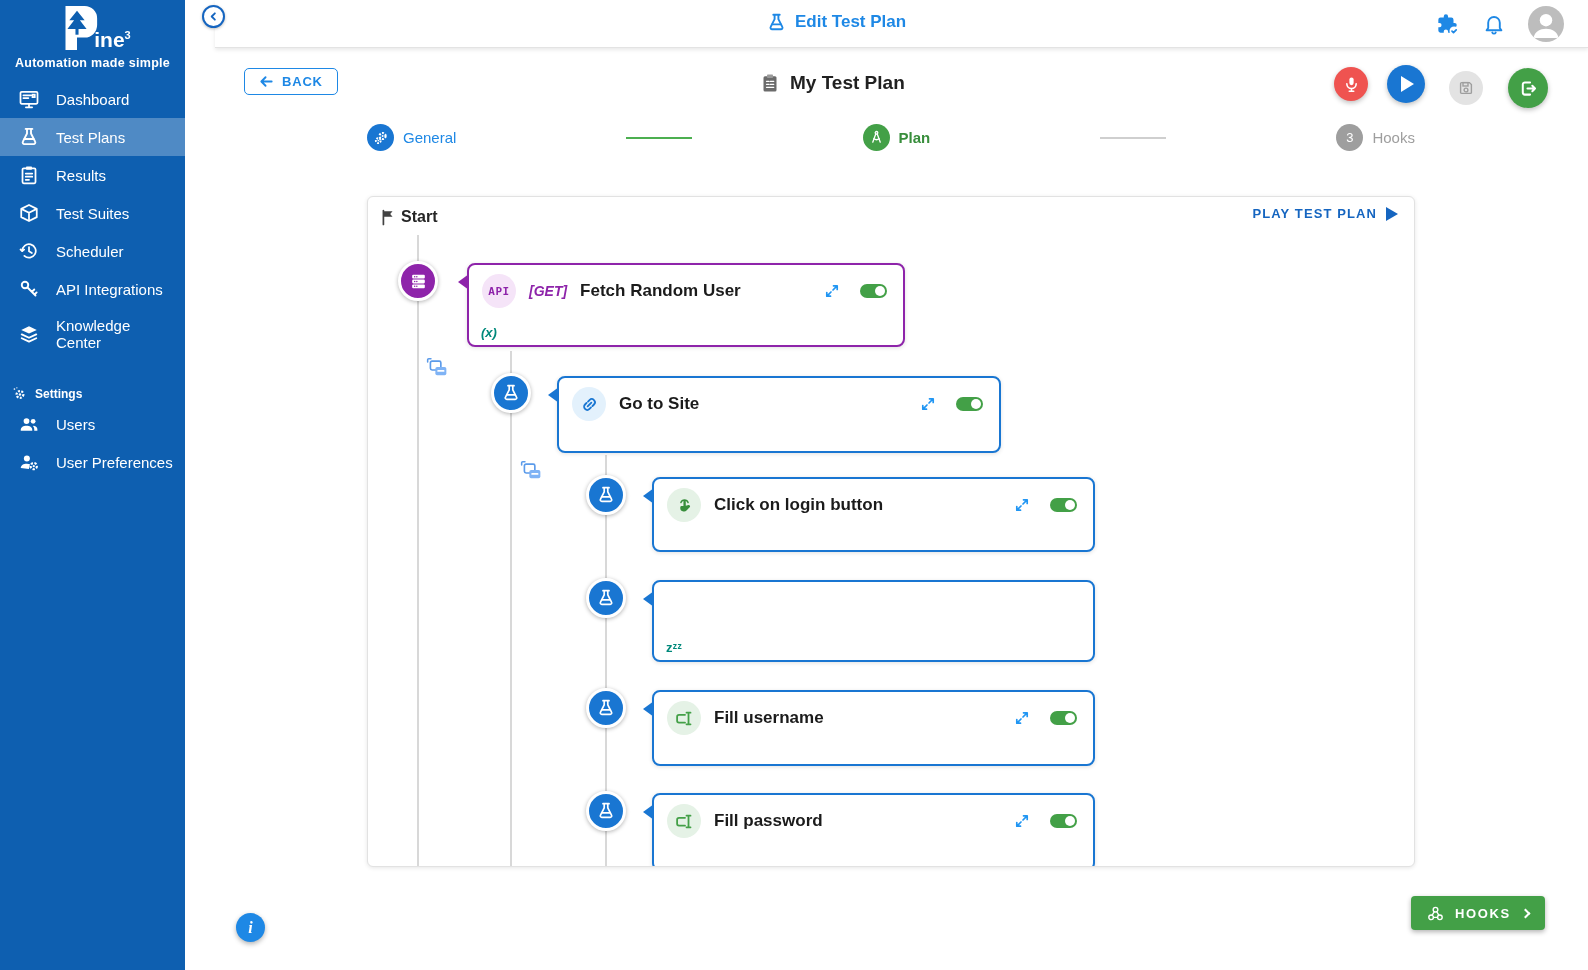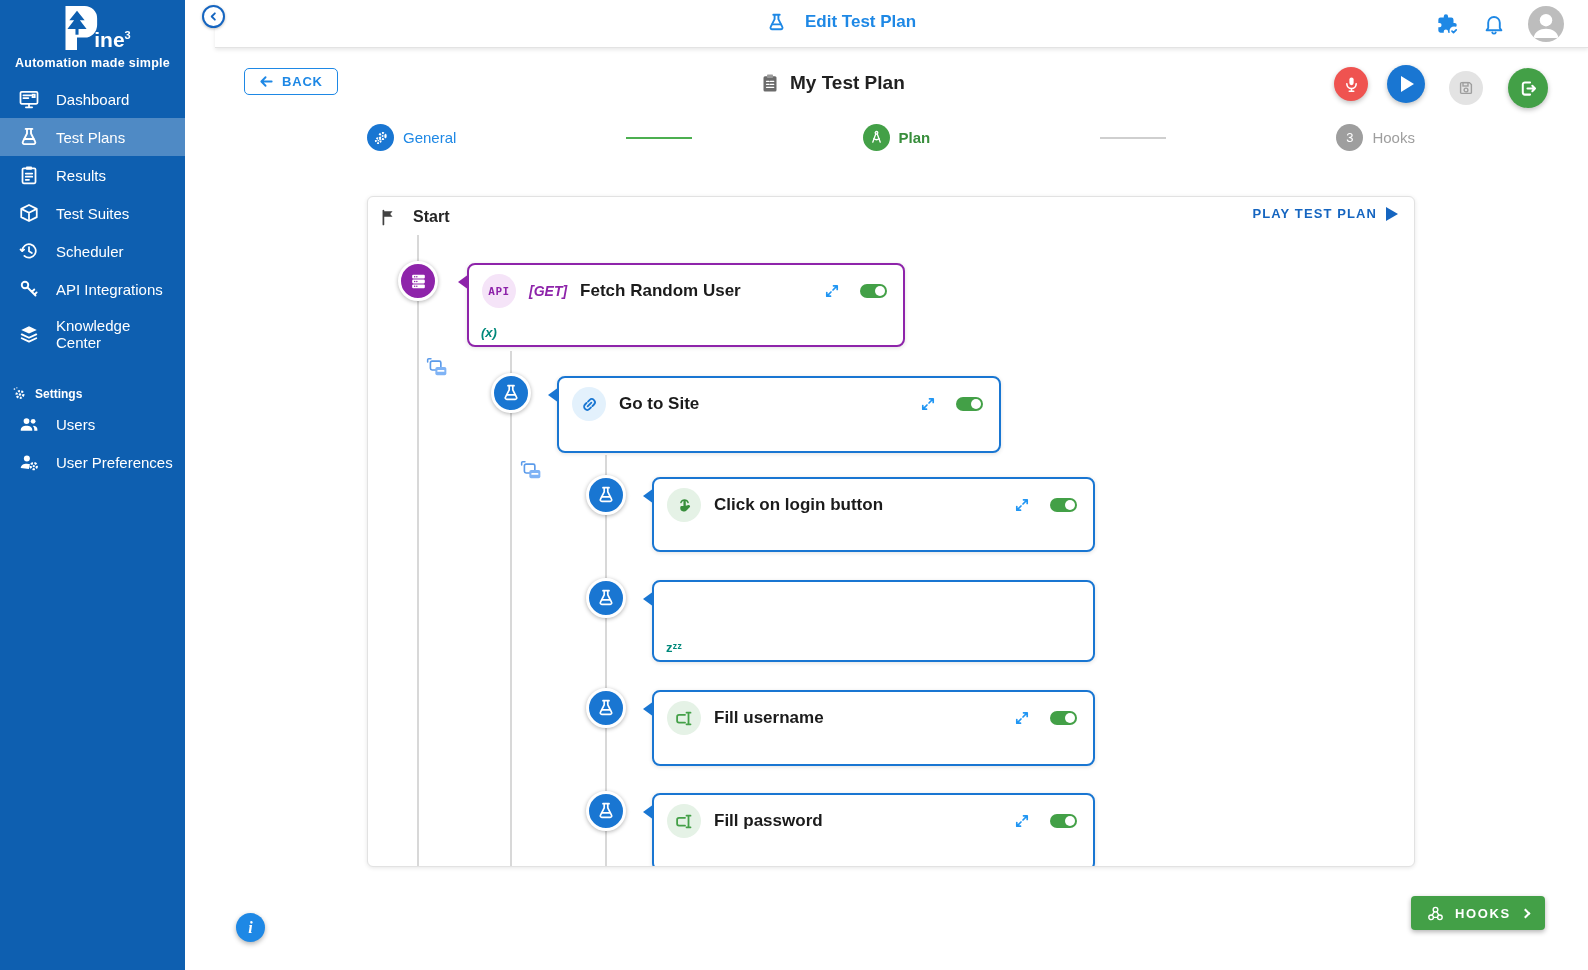--- a/index.html
+++ b/index.html
@@ -17,21 +17,21 @@
   .sitem.active{background:rgba(255,255,255,.27);}
   .sitem svg{flex:0 0 auto;}
   .shead{display:flex;align-items:center;gap:8px;padding:26px 12px 4px 12px;font-size:12px;font-weight:bold;}
   .collapse-btn{position:absolute;left:202px;top:5px;width:23px;height:23px;border-radius:50%;
       background:#fff;border:2px solid #1565C0;display:flex;align-items:center;justify-content:center;
       cursor:pointer;z-index:20;box-shadow:0 1px 3px rgba(0,0,0,.25);}
 
   
   #topbar{position:absolute;left:215px;top:0;width:1373px;height:48px;background:#fff;
       border-bottom:1px solid #e3e3e3;box-shadow:0 2px 4px rgba(0,0,0,.09);z-index:4;}
-  .tb-title{position:absolute;left:552px;top:12px;display:flex;align-items:center;gap:19px;
+  .tb-title{position:absolute;left:552px;top:12px;display:flex;align-items:center;gap:9px;
       color:#1E88E5;font-weight:bold;font-size:17px;}
   .tb-icons{position:absolute;right:24px;top:6px;display:flex;align-items:center;gap:22px;}
   .avatar{width:36px;height:36px;border-radius:50%;overflow:hidden;background:#BDBDBD;cursor:pointer;}
 
   
   .back-btn{position:absolute;left:244px;top:68px;display:flex;align-items:center;gap:8px;
       border:1.5px solid #1E88E5;border-radius:5px;color:#1E88E5;font-size:13px;font-weight:bold;
       letter-spacing:.8px;padding:5px 14px;background:#fff;cursor:pointer;}
   .plan-title{position:absolute;left:760px;top:72px;display:flex;align-items:center;gap:10px;
       font-size:19px;font-weight:bold;color:#212121;}
@@ -46,21 +46,21 @@
   
   #stepper{position:absolute;left:367px;top:124px;width:1048px;display:flex;align-items:center;justify-content:space-between;}
   .step{display:flex;align-items:center;gap:9px;cursor:pointer;}
   .step-circle{width:27px;height:27px;border-radius:50%;display:flex;align-items:center;justify-content:center;color:#fff;font-size:13px;}
   .step-lbl{font-size:15px;}
   .step-line{width:66px;height:2px;margin:0 12px;}
 
   
   #canvas{position:absolute;left:367px;top:196px;width:1048px;height:671px;background:#fff;
       border:1px solid #E2E2E2;border-radius:6px;box-shadow:0 1px 4px rgba(0,0,0,.10);overflow:hidden;}
-  .start-row{position:absolute;left:12px;top:11px;display:flex;align-items:center;gap:16px;
+  .start-row{position:absolute;left:12px;top:11px;display:flex;align-items:center;gap:4px;
       font-size:16px;font-weight:bold;color:#262626;}
   .playplan{position:absolute;right:16px;top:9px;display:flex;align-items:center;gap:9px;
       color:#1565C0;font-size:13px;font-weight:bold;letter-spacing:1.1px;cursor:pointer;}
   .pp-tri{width:0;height:0;border-left:12px solid #1565C0;border-top:7px solid transparent;border-bottom:7px solid transparent;}
   .vline{position:absolute;width:2px;background:#d8d8d8;}
   .flask-node{position:absolute;width:40px;height:40px;border-radius:50%;background:#1976D2;border:3px solid #fff;
       box-shadow:0 1px 4px rgba(0,0,0,.3);display:flex;align-items:center;justify-content:center;cursor:pointer;z-index:3;}
   .flask-node.purple{background:#8E24AA;}
   .copy-ic{position:absolute;cursor:pointer;z-index:3;}
 

